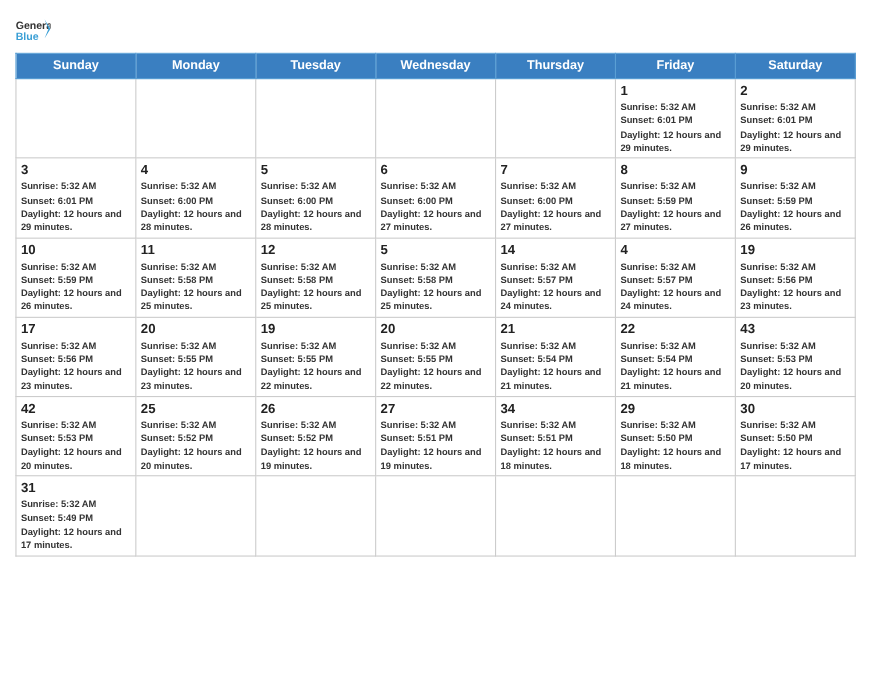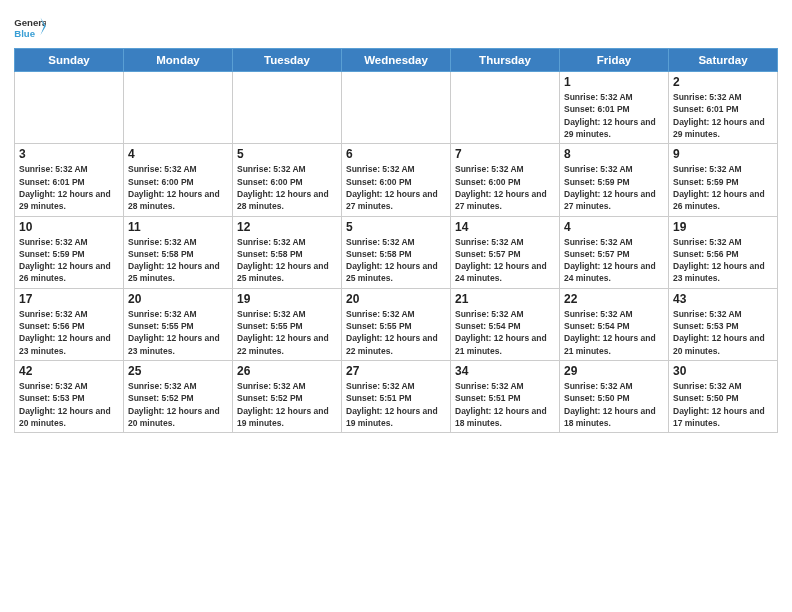--- a/index.html
+++ b/index.html
@@ -341,15 +341,30 @@
 and 18 minutes.</div>
           </td>
           <td>
             <span class="day-number">30</span>
             <div class="day-info">Sunrise: 5:32 AM
 Sunset: 5:50 PM
 Daylight: 12 hours
 and 17 minutes.</div>
           </td>
         </tr>
+        <tr>
+          <td>
+            <span class="day-number">31</span>
+            <div class="day-info">Sunrise: 5:32 AM
+Sunset: 5:49 PM
+Daylight: 12 hours
+and 17 minutes.</div>
+          </td>
+          <td class="empty-cell last-row-empty"></td>
+          <td class="empty-cell last-row-empty"></td>
+          <td class="empty-cell last-row-empty"></td>
+          <td class="empty-cell last-row-empty"></td>
+          <td class="empty-cell last-row-empty"></td>
+          <td class="empty-cell last-row-empty"></td>
+        </tr>
       </tbody>
   </table>
 </div>
 
 </body></html>

